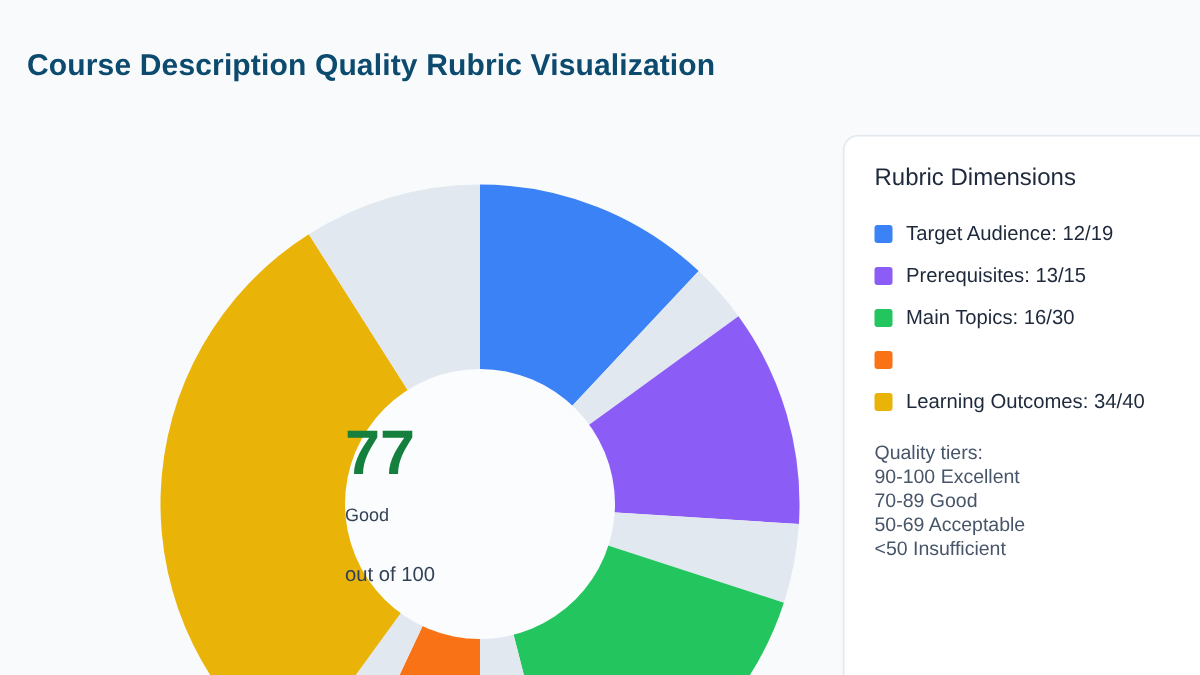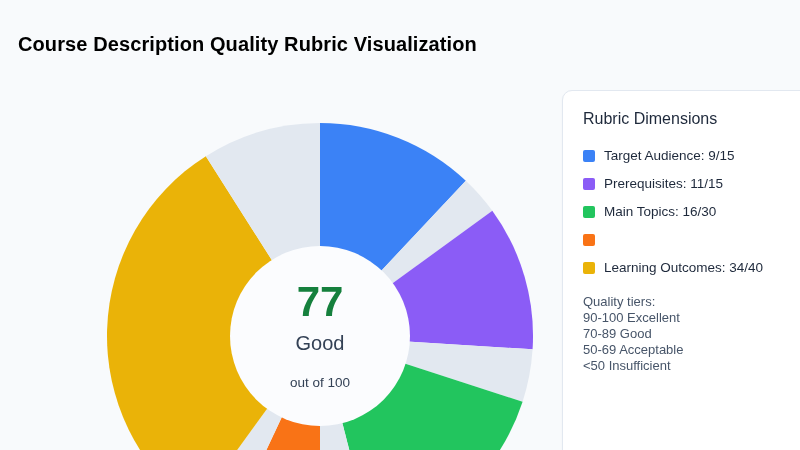--- a/index.html
+++ b/index.html
@@ -15,52 +15,52 @@
     font-family: "Liberation Sans", sans-serif;
   }
   .page-title {
     position: absolute;
     left: 18px;
     top: 32px;
     margin: 0;
     font-size: 20px;
     line-height: 24px;
     font-weight: 700;
-    color: #000000;
+    color: #0c4a6e;
     letter-spacing: 0.1px;
   }
   .donut-svg {
     position: absolute;
     left: 0;
     top: 0;
     width: 800px;
     height: 450px;
   }
   .center-label {
     position: absolute;
     left: 230px;
     top: 246px;
     width: 180px;
     height: 180px;
     display: flex;
     flex-direction: column;
-    align-items: center;
+    align-items: flex-start;
     justify-content: center;
     text-align: center;
     pointer-events: none;
   }
   .center-score {
     font-size: 42px;
     line-height: 40px;
     font-weight: 700;
     color: #15803d;
   }
   .center-tier {
     margin-top: 9px;
-    font-size: 20px;
+    font-size: 12px;
     line-height: 24px;
     color: #334155;
   }
   .center-caption {
     margin-top: 20px;
     font-size: 13.5px;
     line-height: 16px;
     color: #334155;
   }
   .panel {
@@ -138,25 +138,25 @@
   <div class="center-score">77</div>
   <div class="center-tier">Good</div>
   <div class="center-caption">out of 100</div>
 </div>
 
 <div class="panel">
   <h2 class="panel-title">Rubric Dimensions</h2>
   <div class="legend-list" id="legend">
       <div class="legend-item">
         <span class="legend-swatch" style="background: rgb(59, 130, 246);"></span>
-        <span class="legend-label">Target Audience: 9/15</span>
+        <span class="legend-label">Target Audience: 12/19</span>
       </div>
       <div class="legend-item">
         <span class="legend-swatch" style="background: rgb(139, 92, 246);"></span>
-        <span class="legend-label">Prerequisites: 11/15</span>
+        <span class="legend-label">Prerequisites: 13/15</span>
       </div>
       <div class="legend-item">
         <span class="legend-swatch" style="background: rgb(34, 197, 94);"></span>
         <span class="legend-label">Main Topics: 16/30</span>
       </div>
       <div class="legend-item">
         <span class="legend-swatch" style="background: rgb(249, 115, 22);"></span>
       </div>
       <div class="legend-item">
         <span class="legend-swatch" style="background: rgb(234, 179, 8);"></span>

